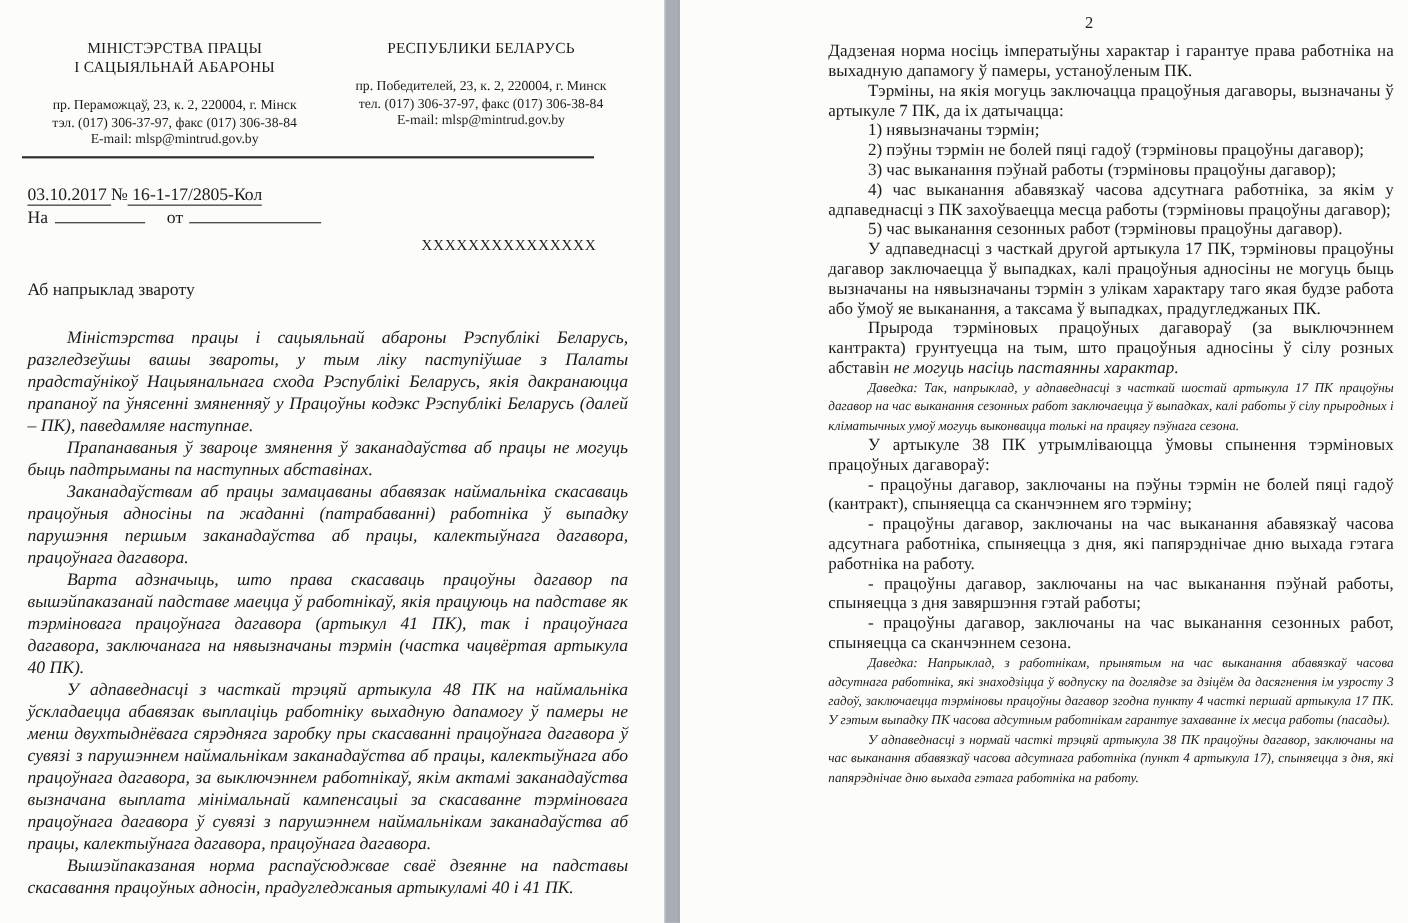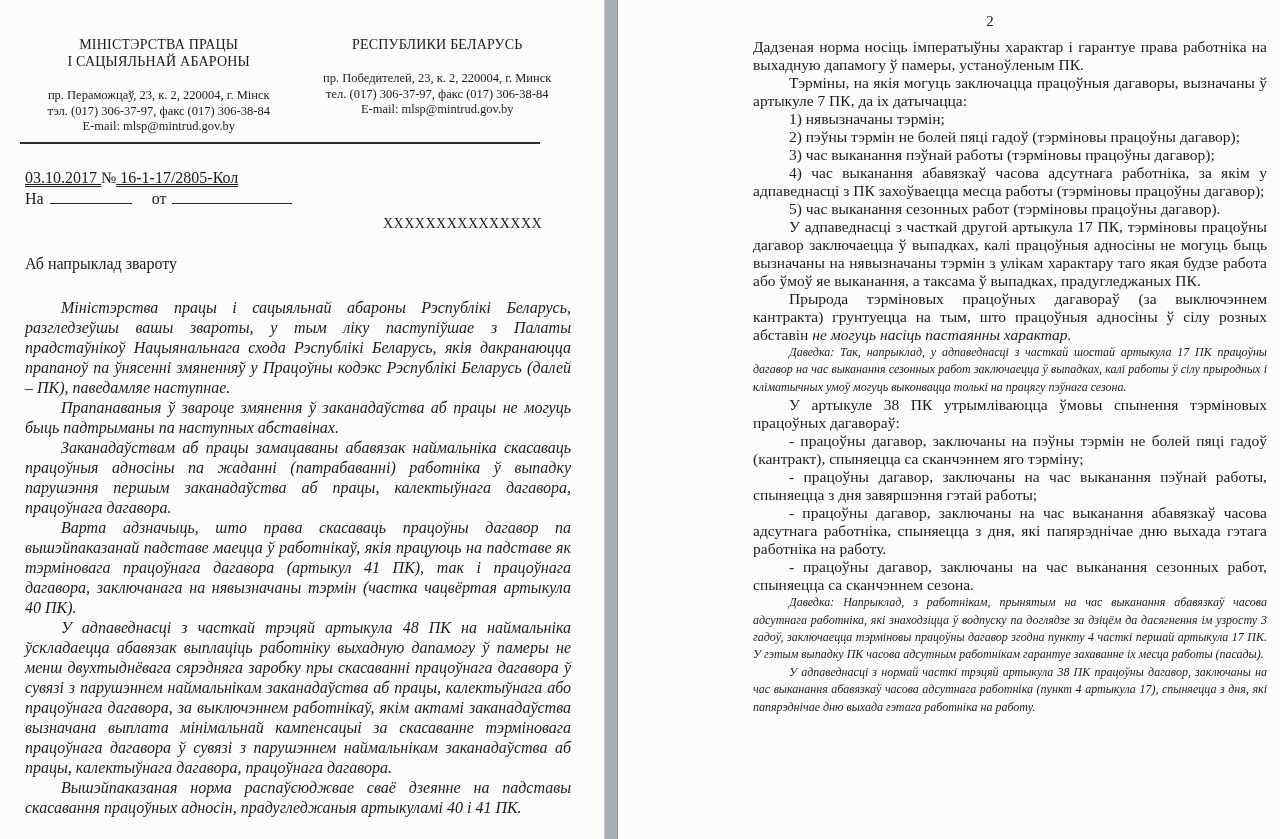--- a/index.html
+++ b/index.html
@@ -16,21 +16,21 @@
     width: 604px; height: 839px; background: #fcfcfb;
     padding: 36px 33px 0 25px; overflow: hidden;
   }
   .letterhead { display: flex; justify-content: space-between; }
   .lh-col { width: 49%; text-align: center; }
   .lh-name { font-weight: normal; font-size: 14px; line-height: 17px; letter-spacing: .2px; }
   .lh-addr { margin-top: 18px; font-size: 12.5px; line-height: 15.5px; }
   .lh-rule { margin-top: 7px; margin-left: -5px; width: 520px; border-top: 2px solid #2e2e2e; }
 
   .ref-block { margin-top: 23px; font-size: 16px; line-height: 21px; }
-  .u { border-bottom: 1px solid #222; text-decoration: underline; }
+  .u { border-bottom: 1px solid #222; }
   .blank { display: inline-block; border-bottom: 1px solid #222; height: 14px; vertical-align: baseline; }
   .blank-na { width: 82px; margin-left: 6px; }
   .blank-ot { width: 120px; margin-left: 6px; }
   .ot-label { margin-left: 20px; }
 
   .recipient { margin-top: 7px; padding-left: 358px; font-size: 14px; letter-spacing: .5px; white-space: nowrap; }
   .subject { margin-top: 23px; font-size: 16px; }
 
   .body-left { margin-top: 25px; font-style: italic; }
   .body-left p {
@@ -133,21 +133,21 @@
       <p>1) нявызначаны тэрмін;</p>
       <p>2) пэўны тэрмін не болей пяці гадоў (тэрміновы працоўны дагавор);</p>
       <p>3) час выканання пэўнай работы (тэрміновы працоўны дагавор);</p>
       <p>4) час выканання абавязкаў часова адсутнага работніка, за якім у адпаведнасці з ПК захоўваецца месца работы (тэрміновы працоўны дагавор);</p>
       <p>5) час выканання сезонных работ (тэрміновы працоўны дагавор).</p>
       <p>У адпаведнасці з часткай другой артыкула 17 ПК, тэрміновы працоўны дагавор заключаецца ў выпадках, калі працоўныя адносіны не могуць быць вызначаны на нявызначаны тэрмін з улікам характару таго якая будзе работа або ўмоў яе выканання, а таксама ў выпадках, прадугледжаных ПК.</p>
       <p><span>Прырода тэрміновых працоўных дагавораў (за выключэннем кантракта) грунтуецца на тым, што працоўныя адносіны ў сілу розных абставін </span><span class="em">не могуць насіць пастаянны характар.</span></p>
       <p class="note">Даведка: Так, напрыклад, у адпаведнасці з часткай шостай артыкула 17 ПК працоўны дагавор на час выканання сезонных работ заключаецца ў выпадках, калі работы ў сілу прыродных і кліматычных умоў могуць выконвацца толькі на працягу пэўнага сезона.</p>
       <p>У артыкуле 38 ПК утрымліваюцца ўмовы спынення тэрміновых працоўных дагавораў:</p>
       <p>- працоўны дагавор, заключаны на пэўны тэрмін не болей пяці гадоў (кантракт), спыняецца са сканчэннем яго тэрміну;</p>
+      <p>- працоўны дагавор, заключаны на час выканання абавязкаў часова адсутнага работніка, спыняецца з дня, які папярэднічае дню выхада гэтага работніка на работу.</p>
       <p>- працоўны дагавор, заключаны на час выканання пэўнай работы, спыняецца з дня завяршэння гэтай работы;</p>
-      <p>- працоўны дагавор, заключаны на час выканання абавязкаў часова адсутнага работніка, спыняецца з дня, які папярэднічае дню выхада гэтага работніка на работу.</p>
       <p>- працоўны дагавор, заключаны на час выканання сезонных работ, спыняецца са сканчэннем сезона.</p>
       <p class="note">Даведка: Напрыклад, з работнікам, прынятым на час выканання абавязкаў часова адсутнага работніка, які знаходзіцца ў водпуску па доглядзе за дзіцём да дасягнення ім узросту 3 гадоў, заключаецца тэрміновы працоўны дагавор згодна пункту 4 часткі першай артыкула 17 ПК. У гэтым выпадку ПК часова адсутным работнікам гарантуе захаванне іх месца работы (пасады).</p>
       <p class="note">У адпаведнасці з нормай часткі трэцяй артыкула 38 ПК працоўны дагавор, заключаны на час выканання абавязкаў часова адсутнага работніка (пункт 4 артыкула 17), спыняецца з дня, які папярэднічае дню выхада гэтага работніка на работу.</p>
     </div>
   </div>
 
 </div>
 
 </body></html>

